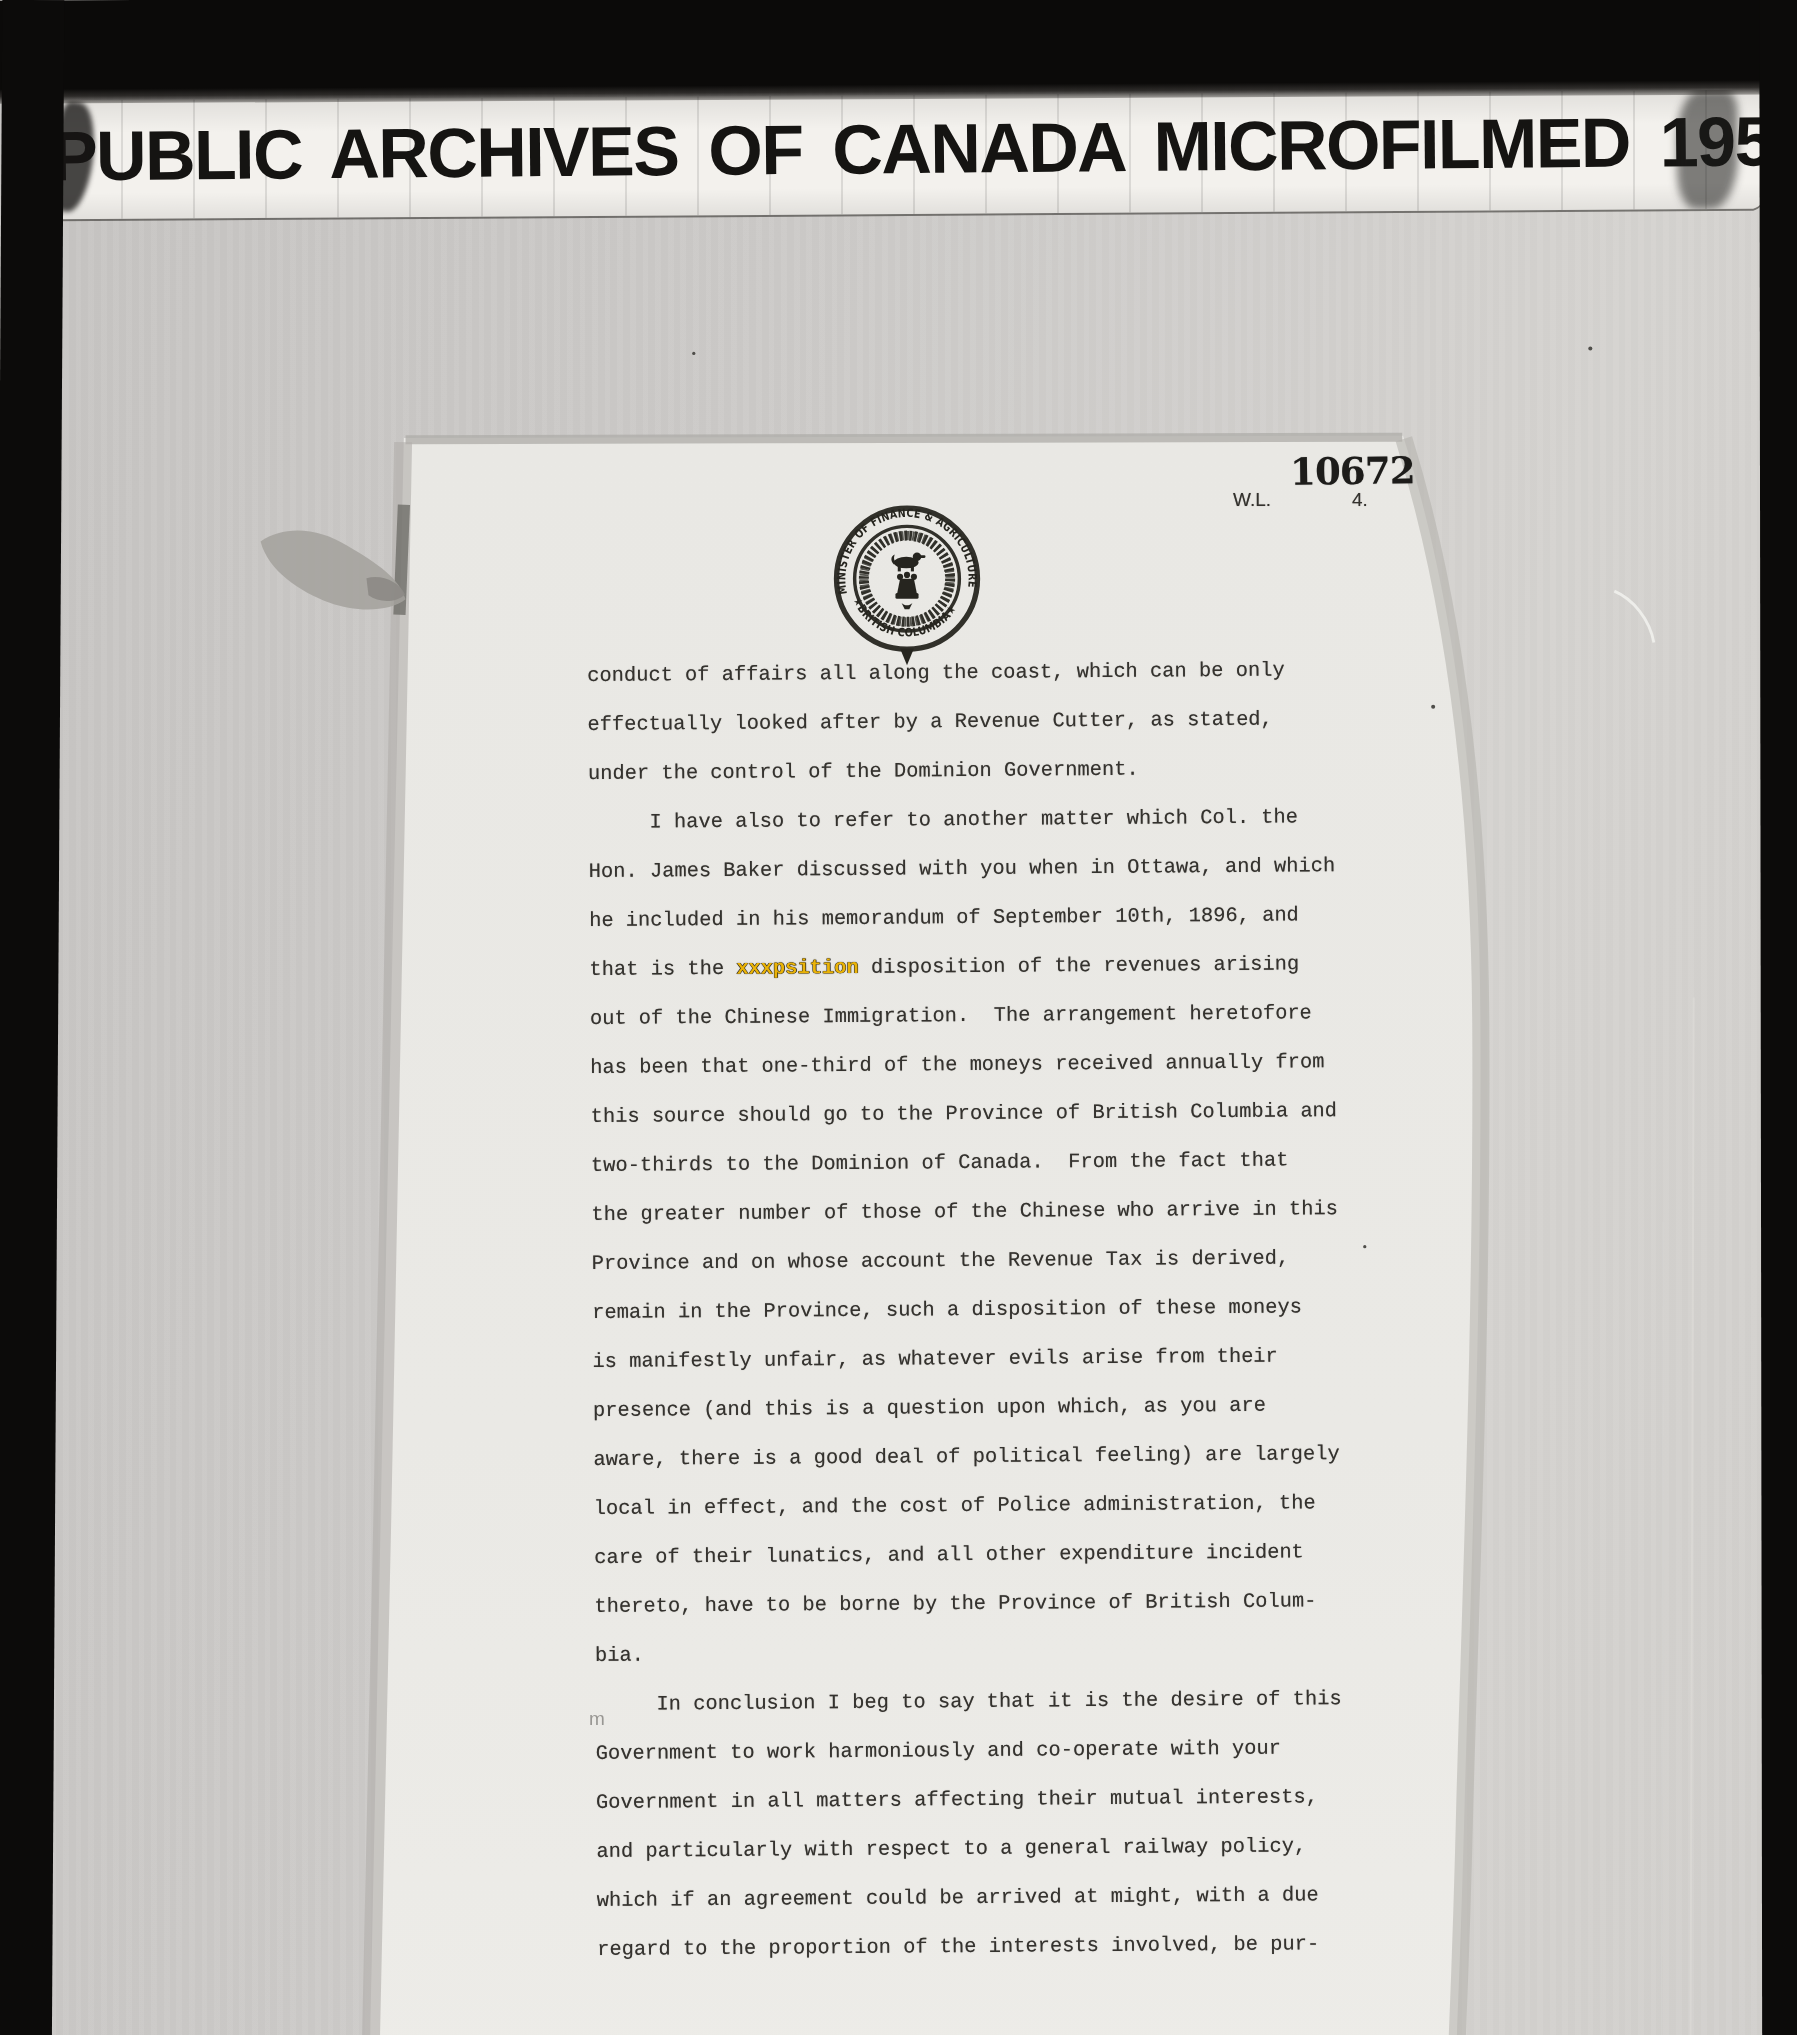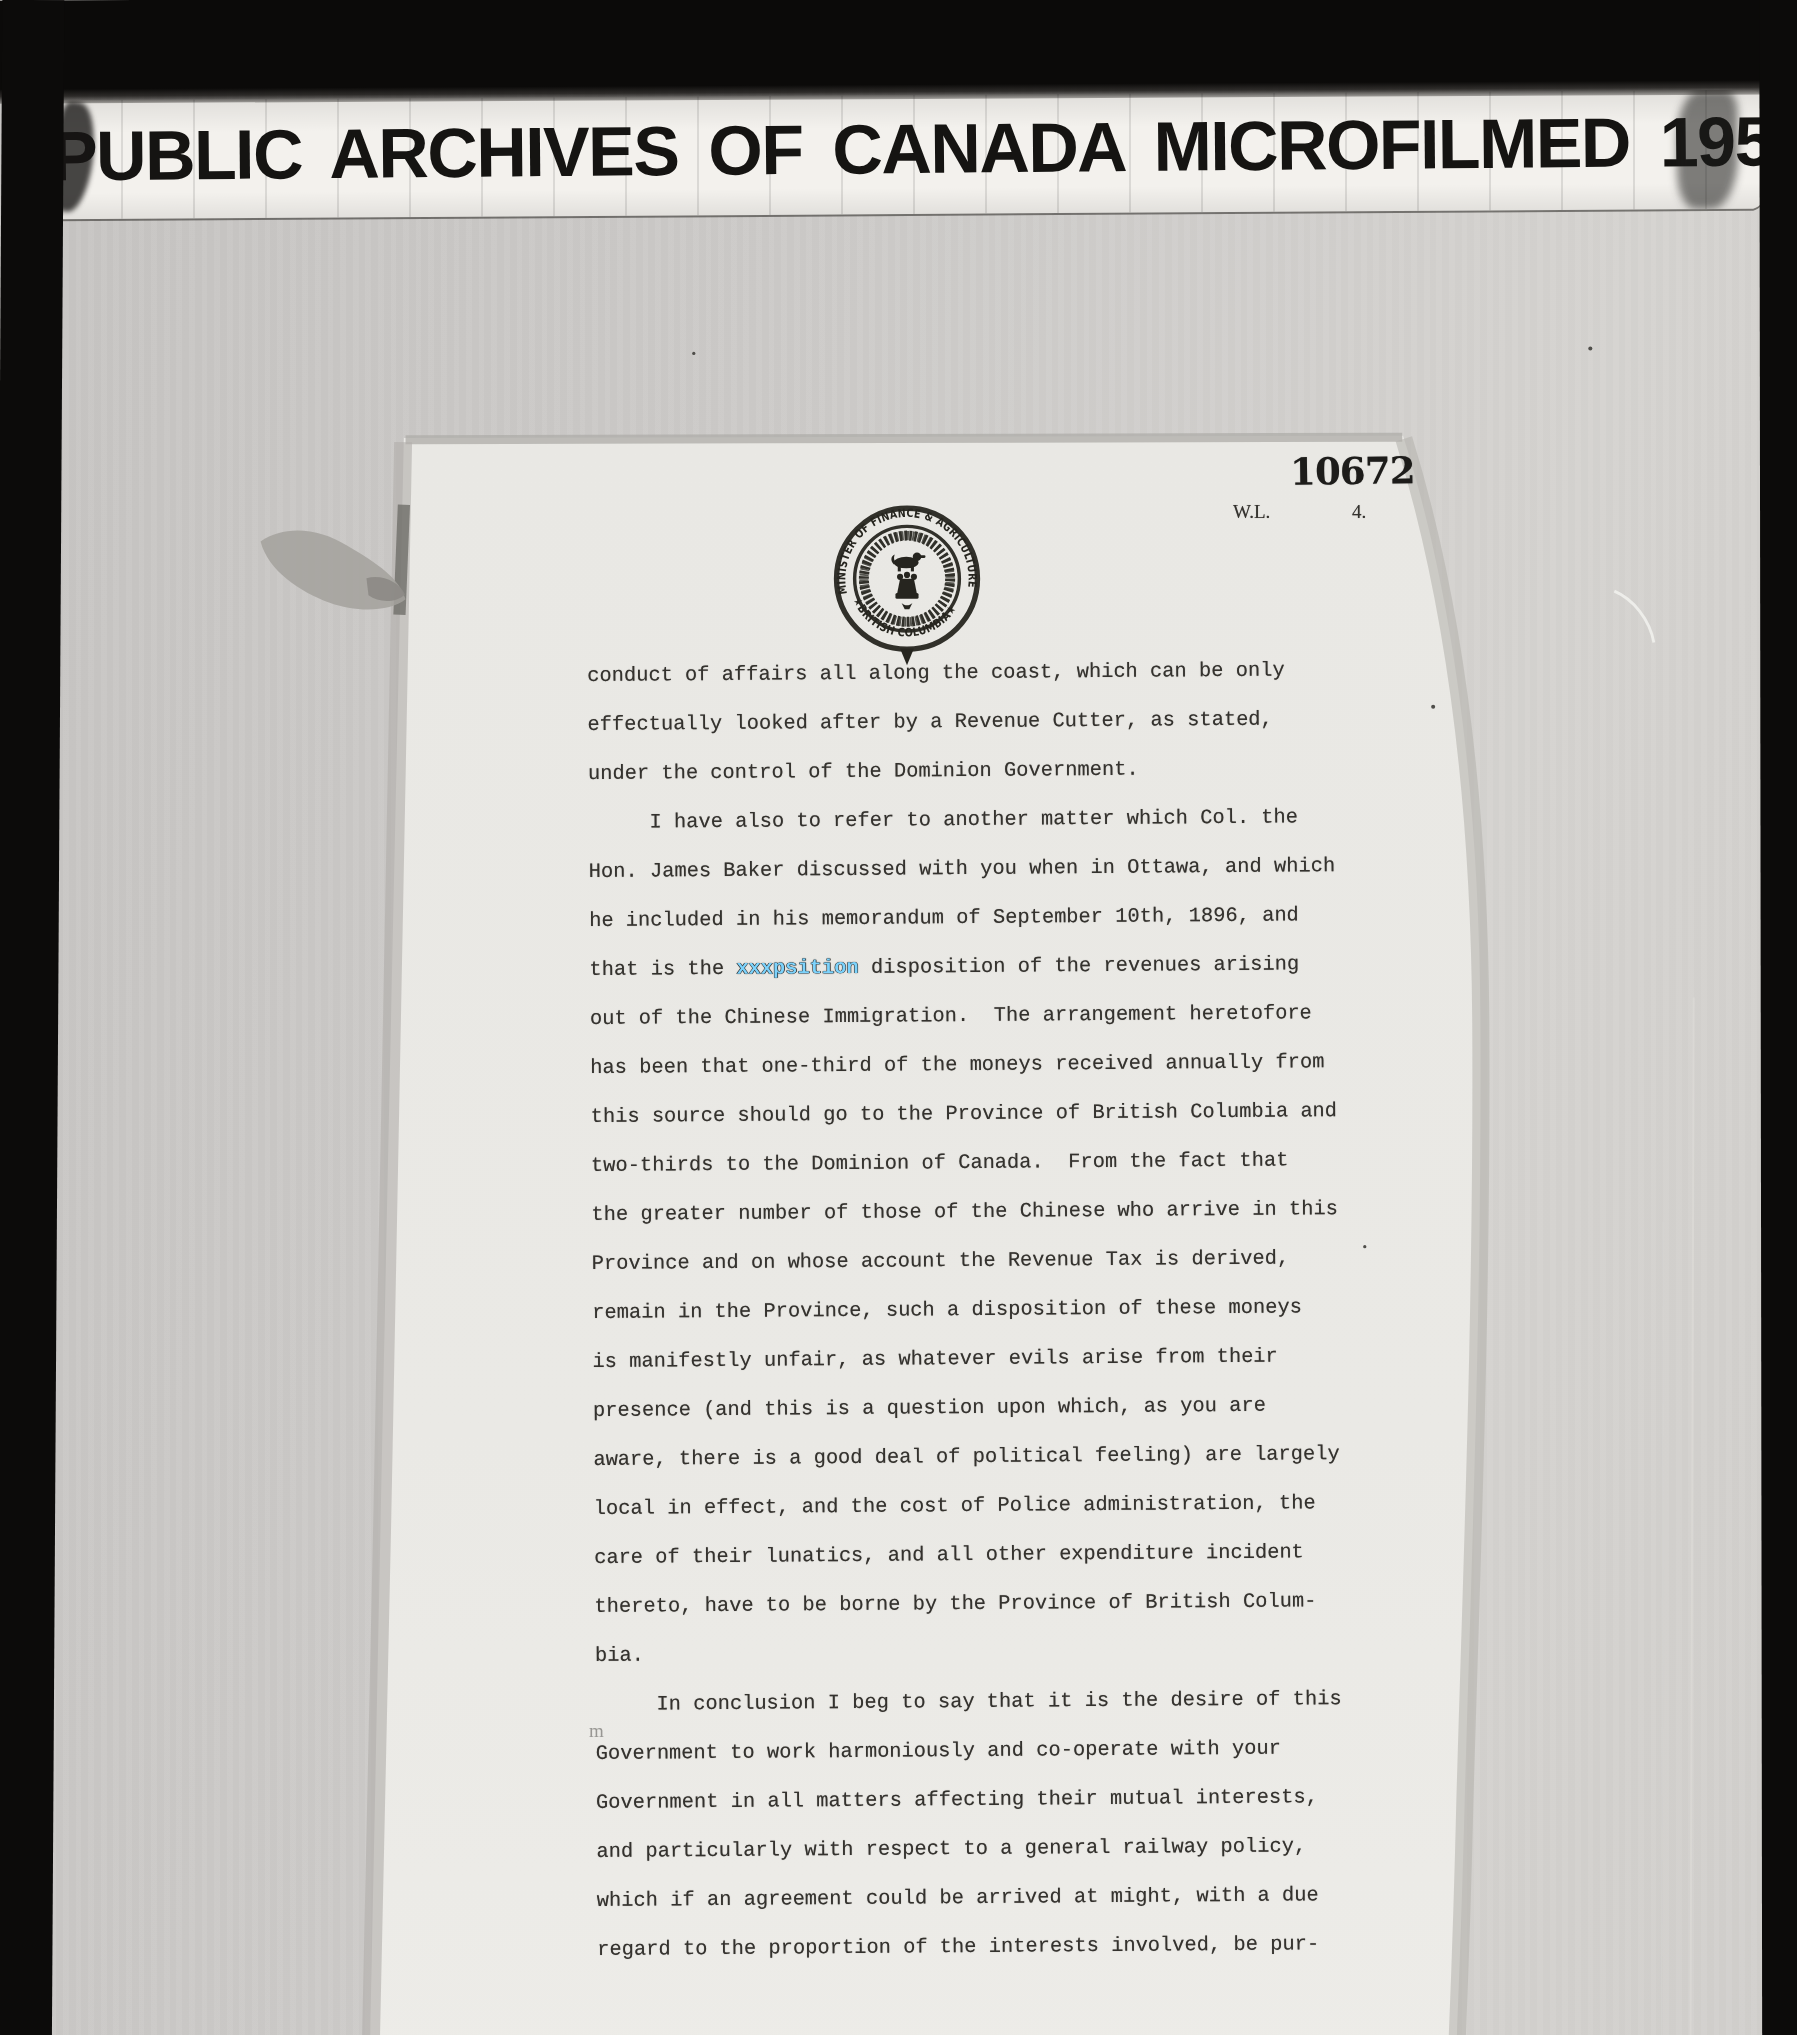--- a/index.html
+++ b/index.html
@@ -28,31 +28,31 @@
     background:rgba(22,21,19,.78);border-radius:30% 60% 55% 40%;filter:blur(2.8px);
     transform:rotate(8deg);}
   .banner-smudge-right{position:absolute;right:26px;top:0;width:61px;height:119px;
     background:rgba(28,27,25,.55);border-radius:40% 20% 45% 30%;filter:blur(4.1px);}
 
   
   .page-number{position:absolute;left:1290px;top:449px;
     font-family:"DejaVu Serif",serif;font-weight:bold;font-size:37px;
     letter-spacing:-0.8px;color:#1d1c1a;transform:rotate(-0.8deg);
     text-shadow:0 0 0.8px rgba(30,29,27,.5);}
-  .typeface{font-family:Liberation Serif, serif;color:#34322e;
-    text-shadow:0 0 0.8px rgba(52,50,46,.55);margin-top:12px;}
+  .typeface{font-family:Liberation Sans, sans-serif;color:#34322e;
+    text-shadow:0 0 0.8px rgba(52,50,46,.55);}
   .file-ref{position:absolute;left:1233px;top:489px;font-size:19px;}
   .file-ref-num{position:absolute;left:1352px;top:489px;font-size:19px;}
 
   .typed-letter{position:absolute;left:587px;top:651px;width:822px;
     transform:rotate(-0.45deg);transform-origin:0 0;}
   .typed-line{height:49px;line-height:49px;font-size:20.4px;white-space:pre;
     font-family:"Liberation Mono","DejaVu Sans Mono",monospace;color:#34322e;
     text-shadow:0 0 0.8px rgba(52,50,46,.55);}
-  .overstruck{font-weight:bold;color:#7dd3fc;
+  .overstruck{font-weight:bold;color:#eab308;
     text-shadow:0.6px 0 0 #232220,-0.6px 0 0 #232220,0 0 1.2px rgba(35,34,32,.9);}
   .margin-mark{position:absolute;left:589px;top:1708px;font-size:19px;
     color:rgba(70,68,64,.5);text-shadow:none;}
 
   
   .seal{position:absolute;left:830px;top:496px;width:154px;height:177px;}
 
   
   .border-top{position:absolute;left:-20.4px;top:-4.1px;width:1838px;height:103px;
     background:linear-gradient(180deg,#0b0a09 0 86%,rgba(18,16,14,.85) 93%,rgba(30,27,24,.35) 100%);

